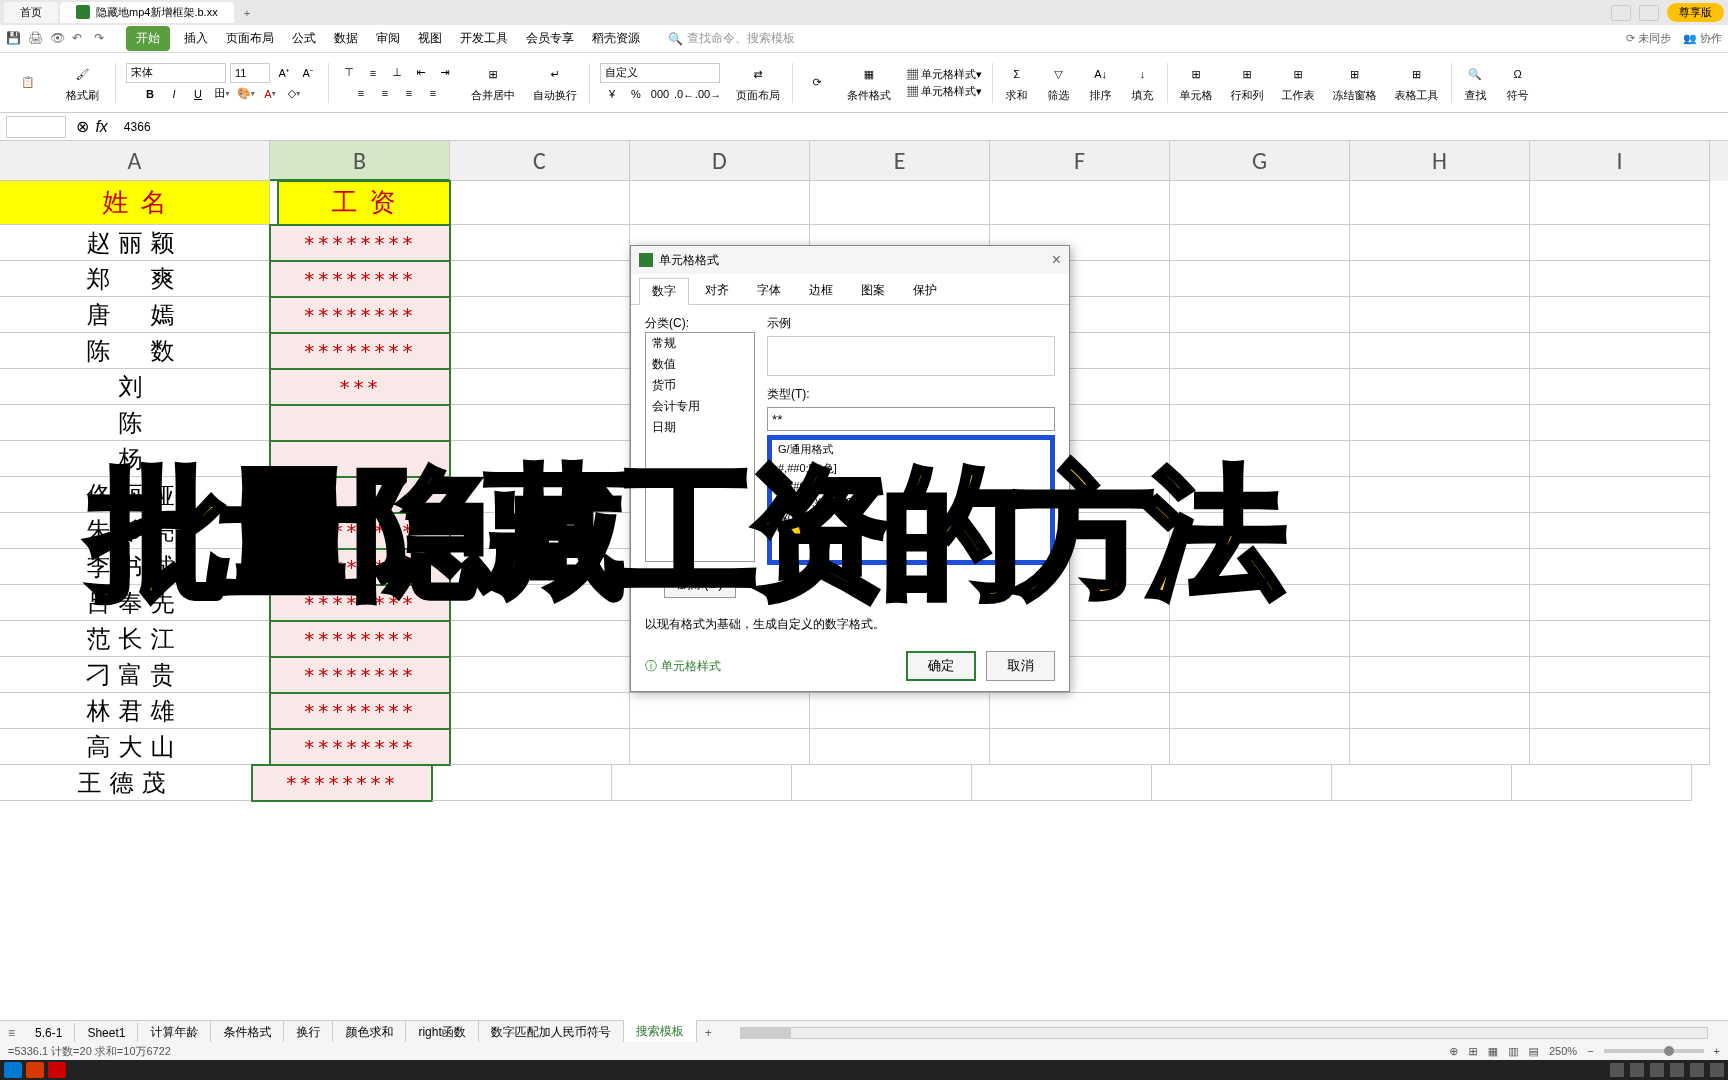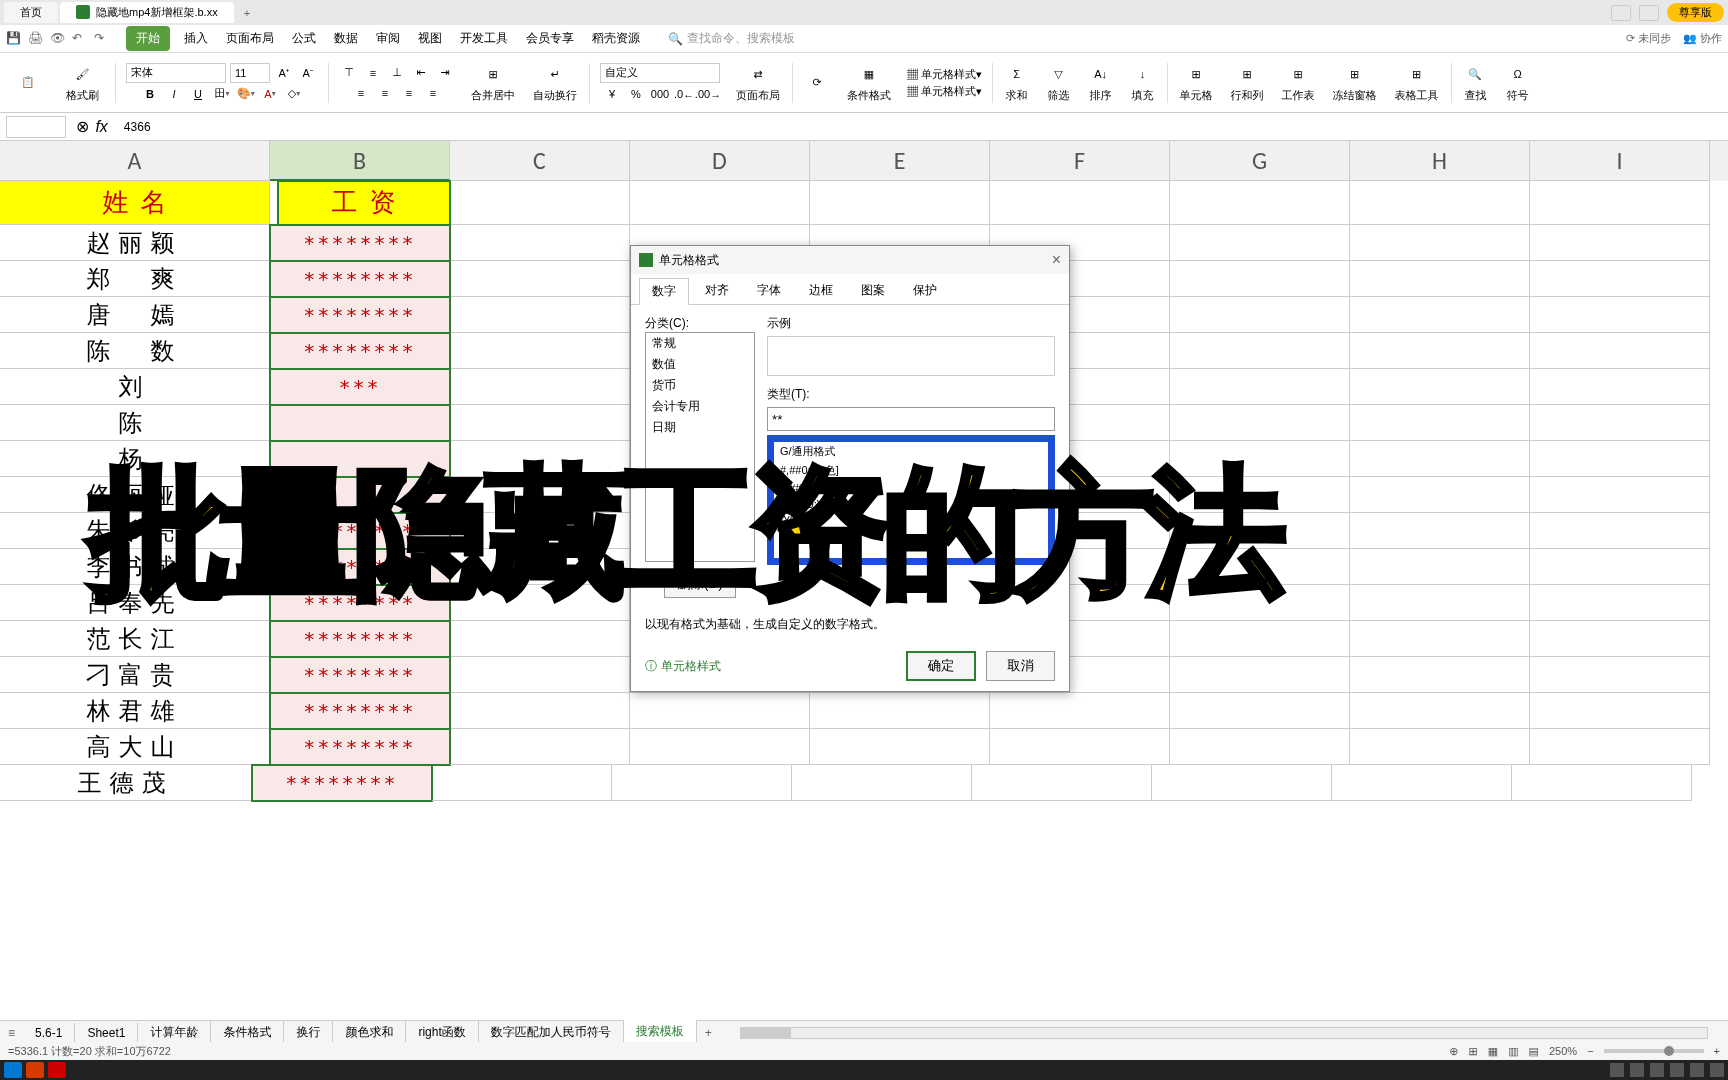--- a/index.html
+++ b/index.html
@@ -67,21 +67,21 @@
     .dialog-tab { padding: 4px 12px; cursor: pointer; }
     .dialog-tab.active { border: 1px solid #ccc; border-bottom: 1px solid #fff; margin-bottom: -1px; background: #fff; }
     .dialog-body { padding: 10px 14px; display: flex; gap: 12px; }
     .category-panel { display: flex; flex-direction: column; }
     .category-list { width: 110px; height: 230px; border: 1px solid #999; font-size: 12px; overflow-y: auto; }
     .category-item { padding: 2px 6px; cursor: pointer; }
     .delete-btn { margin-top: 8px; padding: 4px 12px; border: 1px solid #999; background: #f5f5f5; align-self: center; }
     .format-panel { flex: 1; }
     .sample-box { border: 1px solid #ccc; height: 40px; margin: 4px 0 10px; padding: 4px; }
     .type-input { width: 100%; height: 24px; border: 1px solid #999; padding: 0 4px; margin: 4px 0; }
-    .type-list { width: 100%; height: 130px; border: 7px solid #1d4ed8; overflow-y: auto; }
+    .type-list { width: 100%; height: 130px; border: 5px solid #1d4ed8; overflow-y: auto; }
     .type-item { padding: 2px 6px; font-size: 11px; }
     .dialog-note { padding: 8px 14px; font-size: 12px; }
     .dialog-footer { display: flex; padding: 10px 14px; align-items: center; }
     .tips-link { color: #2e7d32; font-size: 12px; display: flex; align-items: center; gap: 4px; }
     .dialog-buttons { margin-left: auto; display: flex; gap: 10px; }
     .dialog-btn { padding: 4px 20px; border: 1px solid #999; background: #f5f5f5; cursor: pointer; }
     .dialog-btn.primary { border: 2px solid #2e7d32; }
     
     
     .overlay-text { position: absolute; left: 90px; top: 440px; font-size: 140px; font-weight: 900; color: #ffd700; -webkit-text-stroke: 6px #000; letter-spacing: -8px; white-space: nowrap; z-index: 100; }

